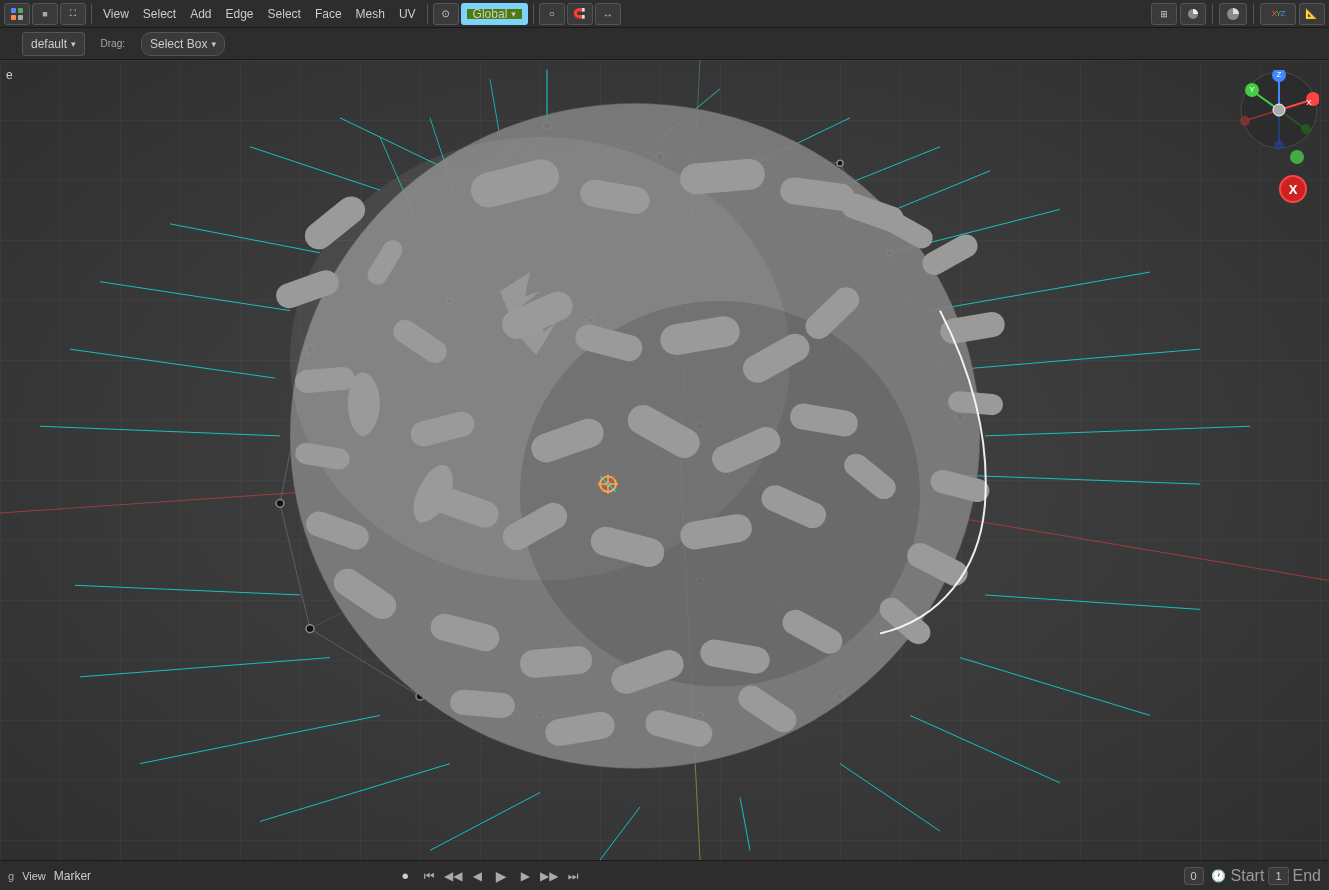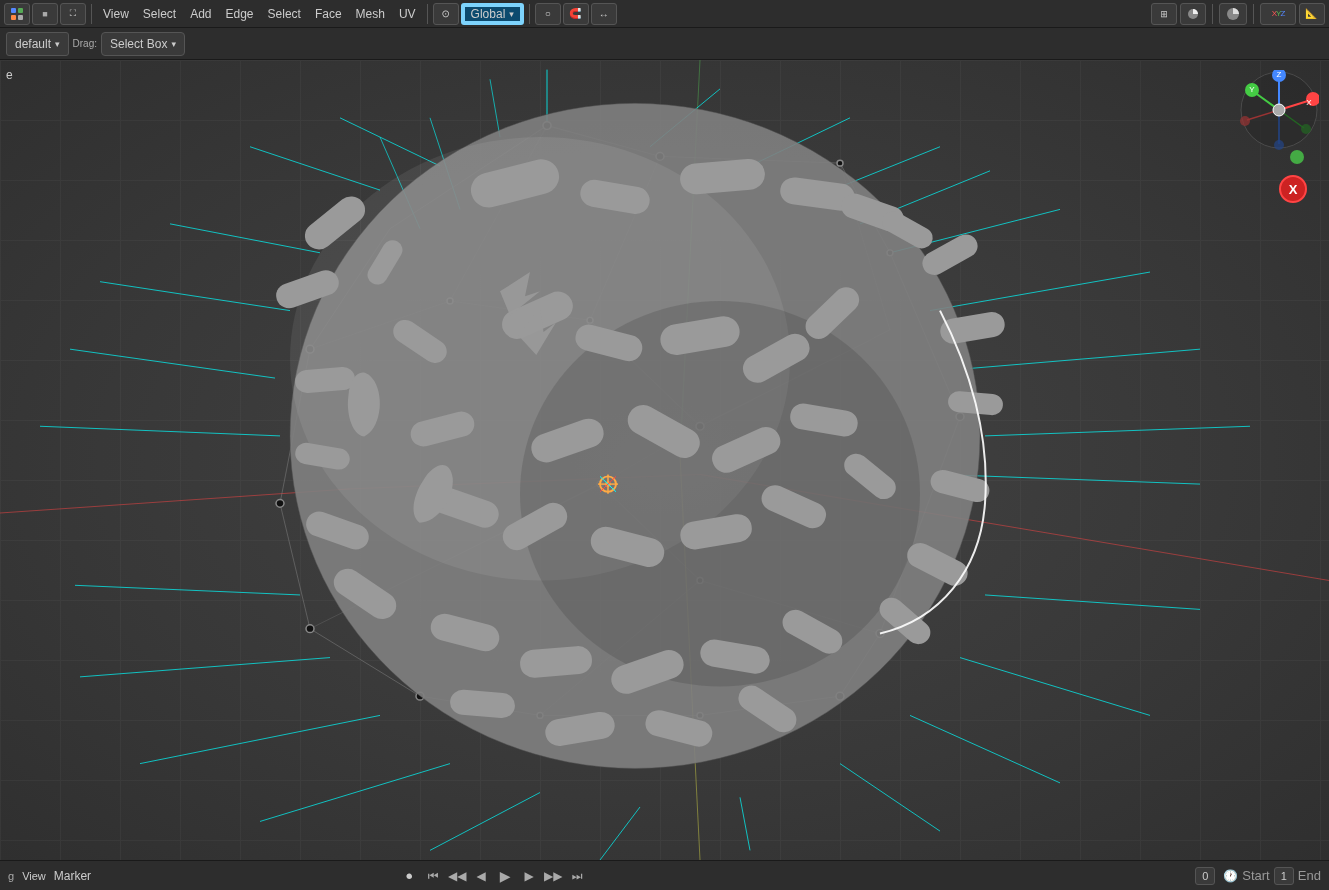--- a/index.html
+++ b/index.html
@@ -51,40 +51,40 @@
       color: #ccc;
       font-size: 12px;
       white-space: nowrap;
     }
     .toolbar-dropdown {
       padding: 2px 6px;
       height: 22px;
       display: flex; align-items: center; gap: 4px;
       cursor: pointer;
       border-radius: 3px;
-      background: #0c4a6e;
-      border: 4px solid #7dd3fc;
+      background: #4d7c0f;
+      border: 6px solid #7dd3fc;
       color: #ccc;
       font-size: 12px;
     }
     .toolbar-right {
       margin-left: auto;
       display: flex; align-items: center; gap: 3px;
     }
 
     
     #second-toolbar {
       position: absolute;
       top: 28px; left: 0; right: 0;
       height: 32px;
       background: #2d2d2d;
       display: flex;
       align-items: center;
-      padding: 0 6px;
-      gap: 4px;
+      padding: 0 22px;
+      gap: 16px;
       border-bottom: 1px solid #1a1a1a;
       z-index: 100;
     }
     .mode-dropdown {
       padding: 2px 8px;
       height: 24px;
       background: #3a3a3a;
       border: 1px solid #555;
       border-radius: 3px;
       color: #ccc;
@@ -94,21 +94,21 @@
     }
     .drag-label {
       color: #aaa;
       font-size: 10px;
     }
     .drag-dropdown {
       padding: 2px 8px;
       height: 24px;
       background: #3a3a3a;
       border: 1px solid #555;
-      border-radius: 4px;
+      border-radius: 10px;
       color: #ccc;
       font-size: 12px;
       display: flex; align-items: center; gap: 4px;
       cursor: pointer;
     }
 
     
     #viewport {
       position: absolute;
       top: 60px; left: 0; right: 0; bottom: 30px;
@@ -177,21 +177,21 @@
     .frame-display {
       padding: 2px 6px;
       background: #3a3a3a;
       border: 1px solid #555;
       border-radius: 3px;
       color: #ccc;
       font-size: 11px;
     }
     .timeline-label {
       color: #999;
-      font-size: 13px;
+      font-size: 16px;
     }
 
     
     #object-name {
       position: absolute;
       top: 68px; left: 6px;
       color: #ccc;
       font-size: 12px;
       z-index: 50;
     }

